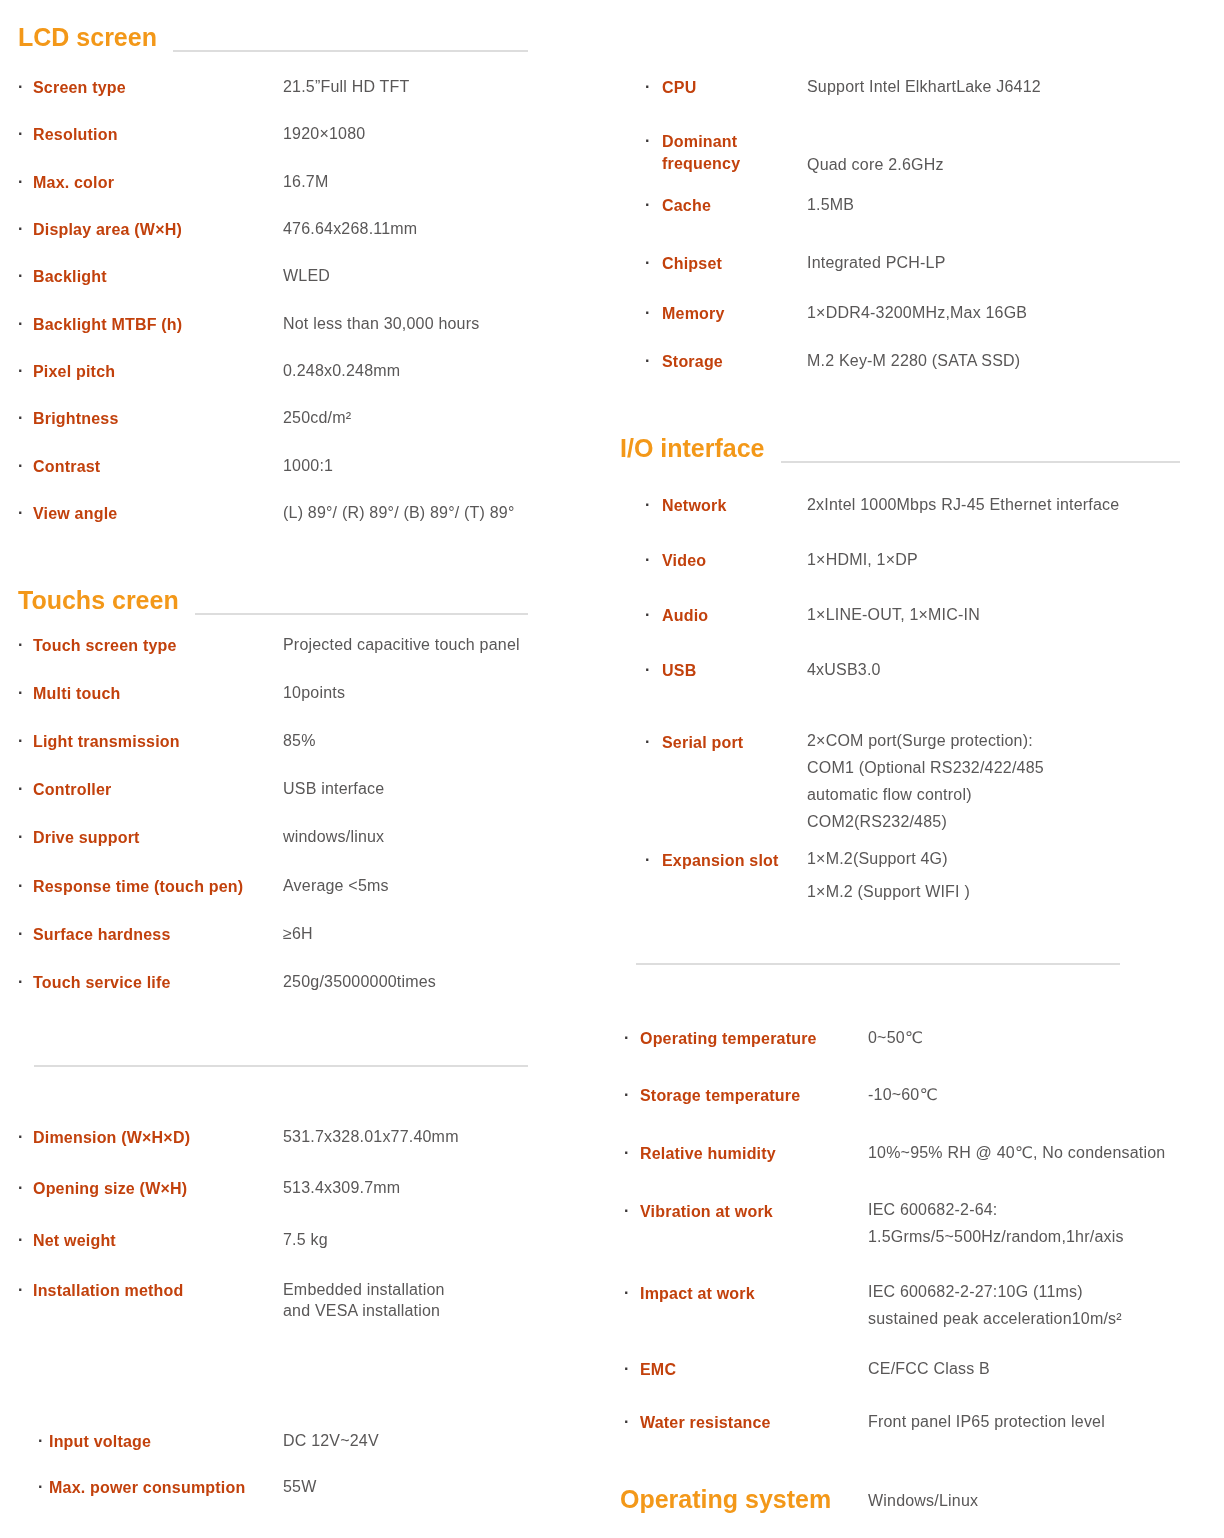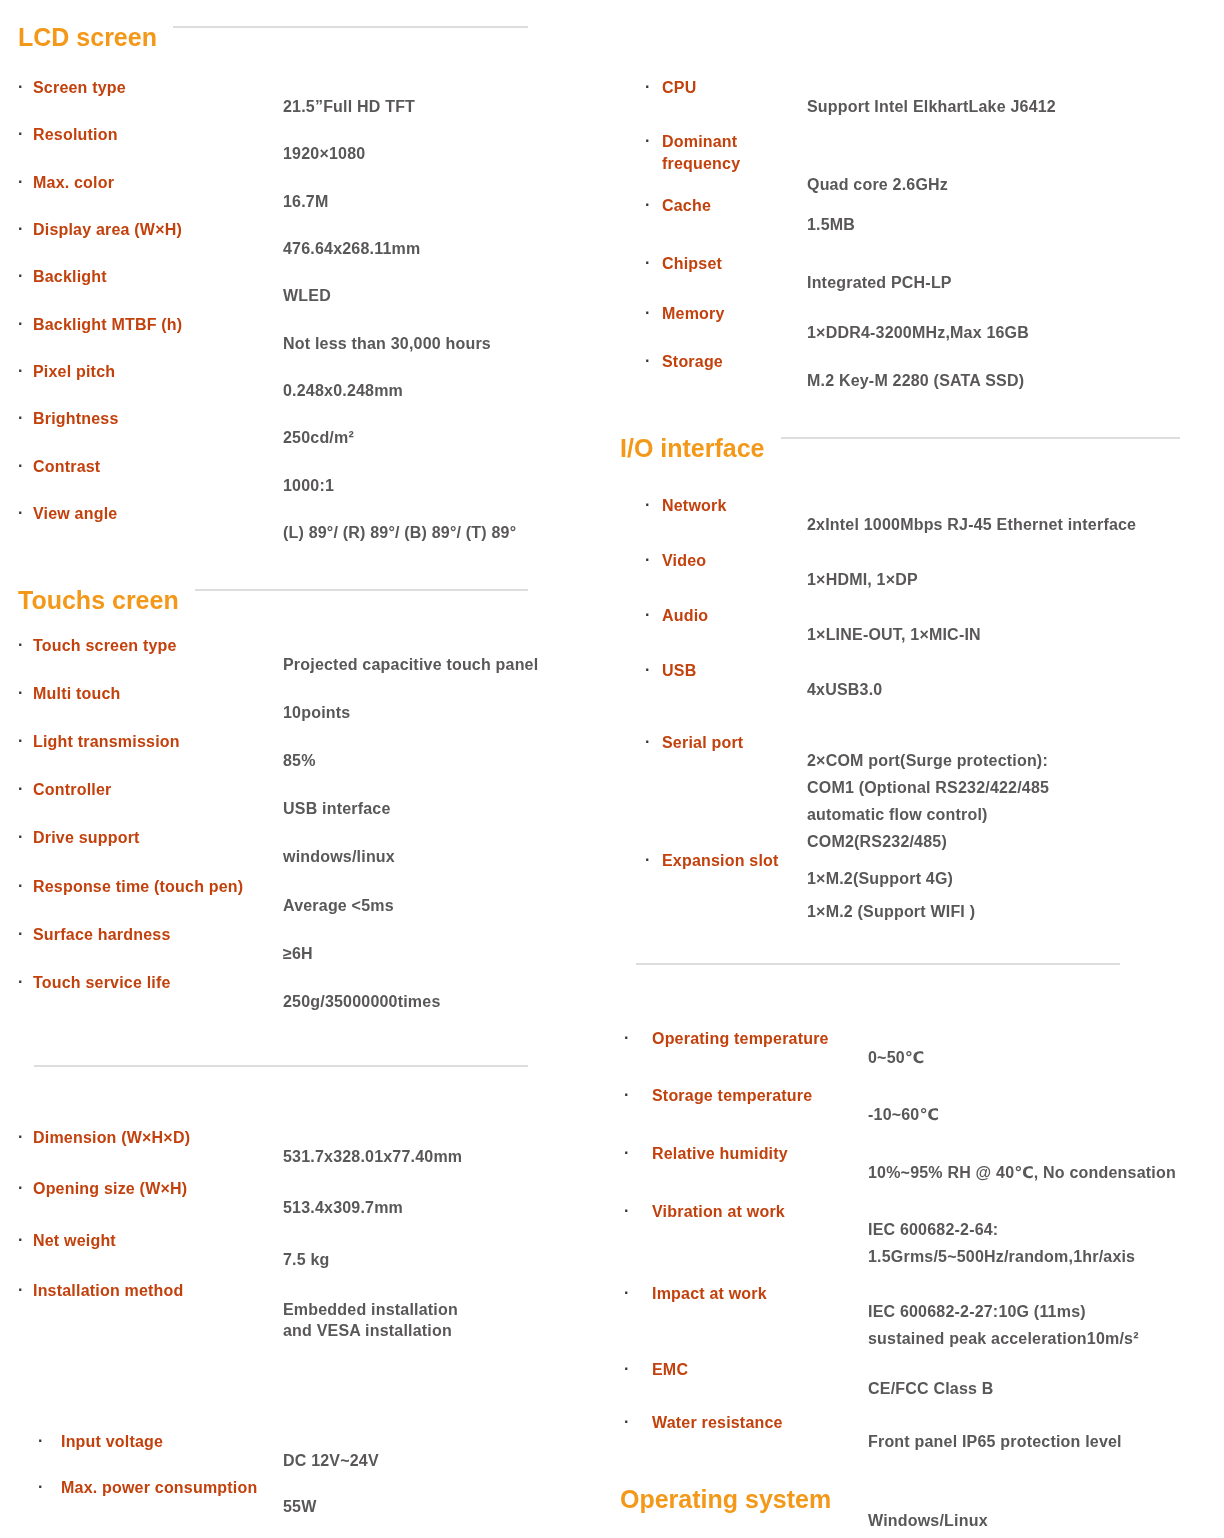--- a/index.html
+++ b/index.html
@@ -5,56 +5,56 @@
   html,body{margin:0;padding:0;}
   body{
     width:1224px;height:1538px;position:relative;background:#ffffff;
     font-family:"Liberation Sans","DejaVu Sans",sans-serif;
     -webkit-font-smoothing:antialiased;overflow:hidden;
   }
   .col{position:absolute;top:0;height:1538px;}
   .col-l{left:18px;width:580px;}
   .col-r{left:620px;width:590px;}
 
-  .sec-head{position:absolute;left:0;display:flex;align-items:flex-start;}
+  .sec-head{position:absolute;left:0;display:flex;align-items:flex-end;}
   .sec-title{
     font-size:25px;font-weight:bold;color:#F39819;white-space:nowrap;line-height:1.2;
   }
   .sec-line{flex:1;height:2px;background:#DDDDDD;margin-left:16px;margin-top:4px;}
 
   .row{position:absolute;left:0;right:0;height:0;}
   .bullet{
     position:absolute;top:0;font-size:16px;font-weight:bold;color:#3A3637;line-height:1.3;
   }
   .label{
     position:absolute;top:0;font-size:16px;font-weight:bold;color:#c2410c;
     line-height:1.35;white-space:pre-line;letter-spacing:0.2px;
   }
   .value{
-    position:absolute;top:0;font-size:16px;font-weight:bold;color:#595757;
-    line-height:1.3;white-space:pre-line;letter-spacing:0.2px;margin-top:20px;
+    position:absolute;top:0;font-size:16px;font-weight:normal;color:#595757;
+    line-height:1.3;white-space:pre-line;letter-spacing:0.2px;
   }
   .lh-lg .value{line-height:27px;}
   .lh-xl .value{line-height:33px;}
 
   
   .col-l .bullet{left:0px;}
   .col-l .label{left:15px;}
   .col-l .value{left:265px;}
   .col-l .row.indent .bullet{left:20px;}
-  .col-l .row.indent .label{left:31px;margin-left:12px;}
+  .col-l .row.indent .label{left:31px;}
 
   
   .col-r .row.sysio .bullet{left:25px;}
   .col-r .row.sysio .label{left:42px;}
   .col-r .row.sysio .value{left:187px;}
 
   
   .col-r .row.env .bullet{left:4px;}
-  .col-r .row.env .label{left:20px;margin-left:12px;}
+  .col-r .row.env .label{left:20px;}
   .col-r .row.env .value{left:248px;}
 
   .col-r .row.os .value{left:248px;}
 </style>
 </head>
 <body>
 
 <div class="col col-l">
 
   <div class="sec-head" style="top:22px;width:510px">

